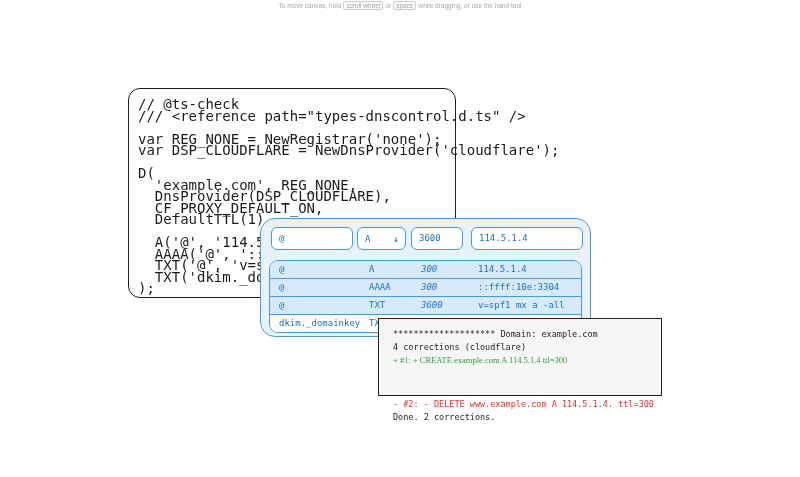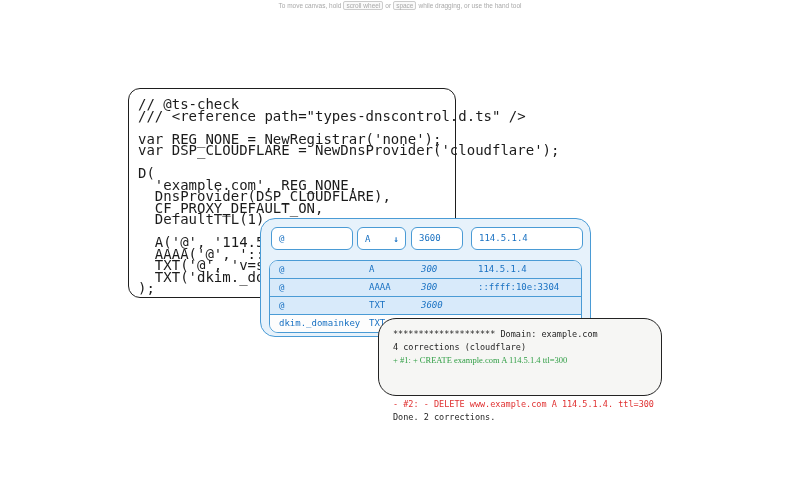--- a/index.html
+++ b/index.html
@@ -101,21 +101,21 @@
   .c-ttl  { width: 57px; font-style: italic; }
   .c-data { flex: 1; }
 
   
   .terminal-box {
     position: absolute;
     left: 378px; top: 318px;
     width: 284px; height: 78px;
     background: #f6f6f4;
     border: 1.4px solid #232323;
-    border-radius: 18px;
+    border-radius: 0;
     padding: 9px 0 0 14px;
     z-index: 3;
   }
   .term-line {
     font-size: 8.5px;
     line-height: 12.8px;
     color: #1f1f1f;
     white-space: pre;
   }
   .term-line.t-green { color: #2f9e44; font-family: Liberation Serif, serif; }
@@ -171,20 +171,21 @@
       <div class="t-row striped">
         <div class="t-cell c-name">@</div>
         <div class="t-cell c-type">AAAA</div>
         <div class="t-cell c-ttl">300</div>
         <div class="t-cell c-data">::ffff:10e:3304</div>
       </div>
       <div class="t-row striped">
         <div class="t-cell c-name">@</div>
         <div class="t-cell c-type">TXT</div>
         <div class="t-cell c-ttl">3600</div>
+        <div class="t-cell c-data">v=spf1 mx a -all</div>
       </div>
       <div class="t-row">
         <div class="t-cell c-name">dkim._domainkey</div>
         <div class="t-cell c-type">TXT</div>
         <div class="t-cell c-ttl"></div>
         <div class="t-cell c-data"></div>
       </div>
     </div>
   </div>
 

